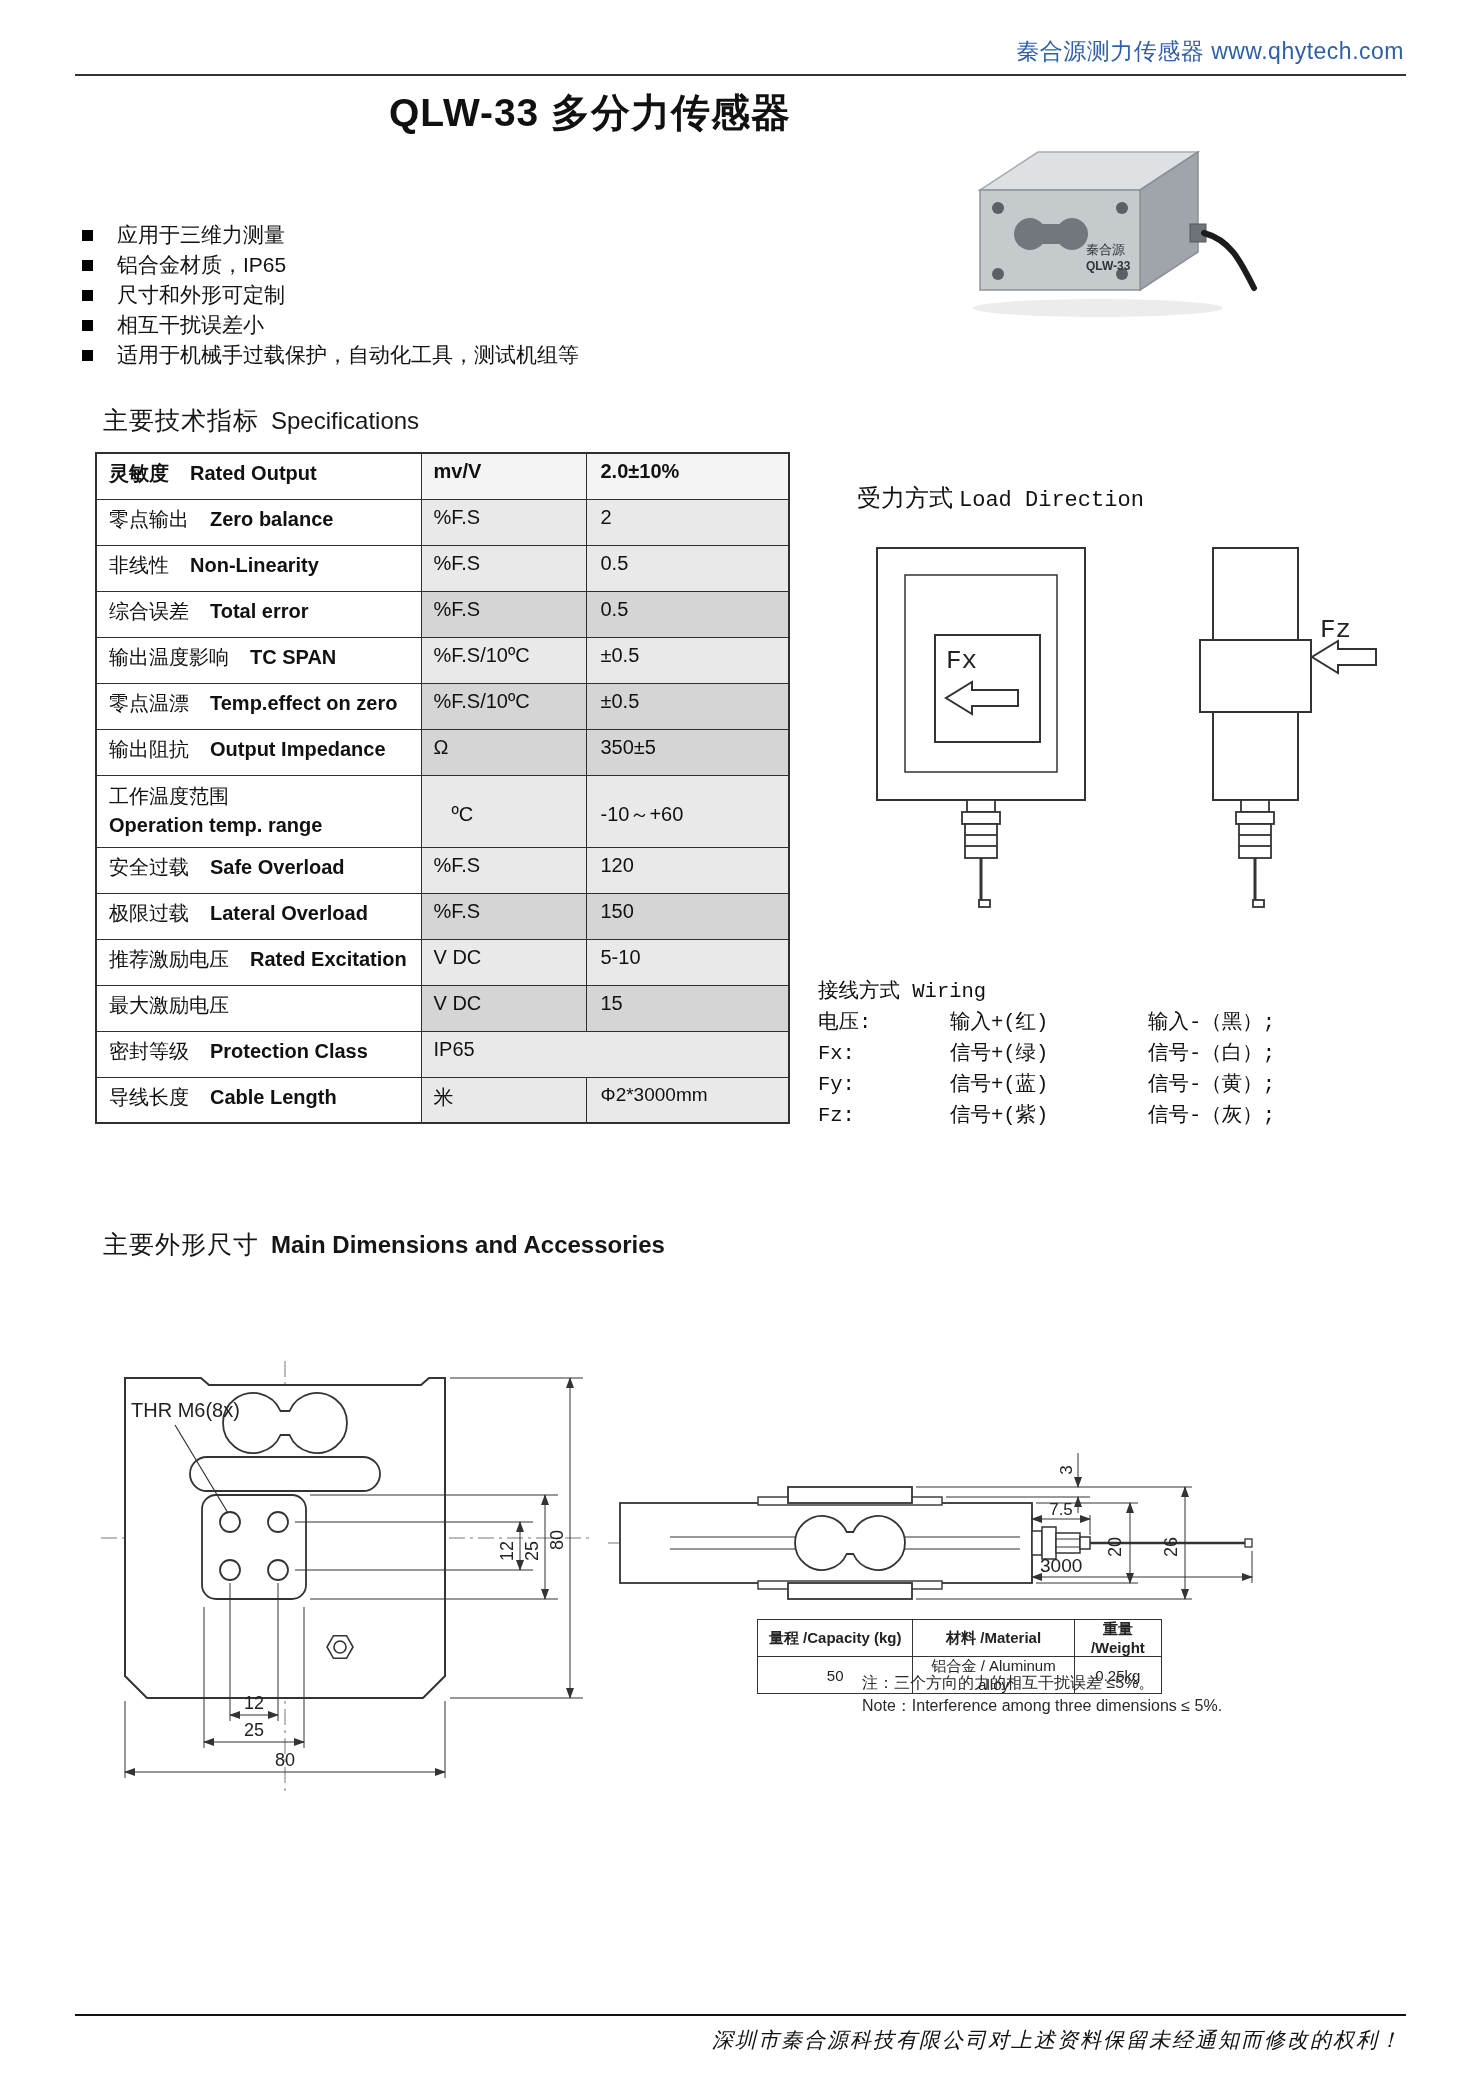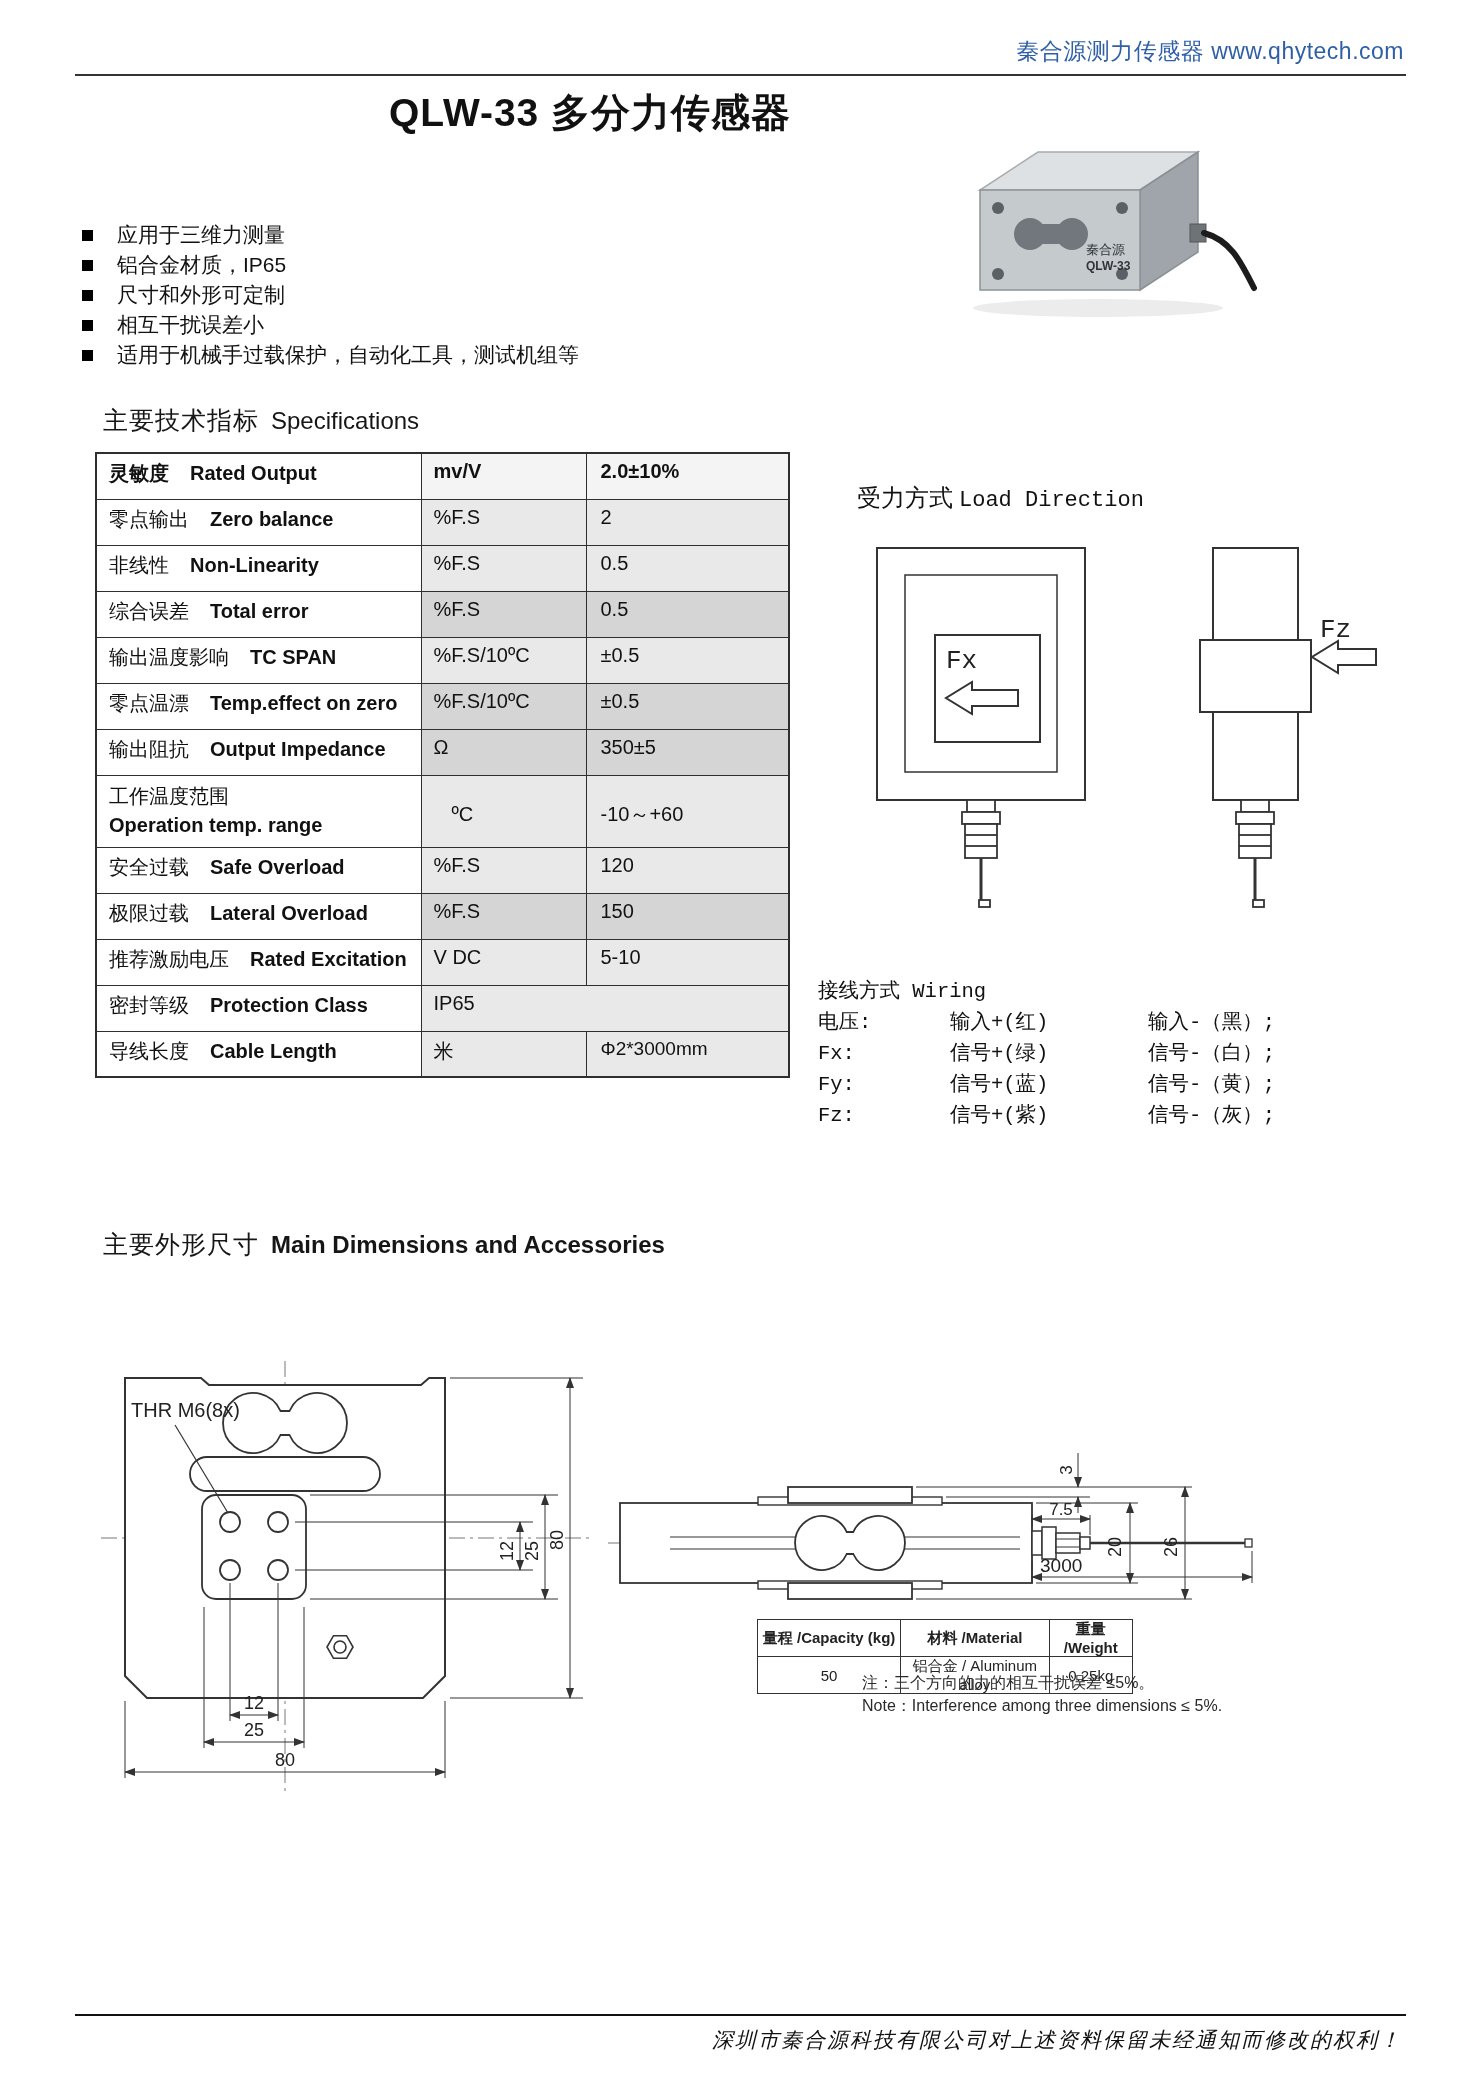--- a/index.html
+++ b/index.html
@@ -41,21 +41,21 @@
   .ld-head{position:absolute;left:857px;top:482px;font-size:24px;}
   .ld-head .en{font-family:"Liberation Mono","DejaVu Sans Mono",monospace;font-size:22px;margin-left:6px;}
 
   
   .wiring{position:absolute;left:818px;top:976px;font-family:"Liberation Mono","DejaVu Sans Mono",monospace;
           font-size:20.5px;line-height:31px;white-space:nowrap;}
   .wiring .wlab{display:inline-block;width:132px;}
   .wiring .wpos{display:inline-block;width:198px;}
 
   
-  table.cap{position:absolute;left:757px;top:1619px;width:376px;border-collapse:collapse;font-size:15px;
+  table.cap{position:absolute;left:757px;top:1619px;width:405px;border-collapse:collapse;font-size:15px;
             text-align:center;color:#222;}
   table.cap th,table.cap td{border:1.5px solid #333;height:23px;padding:0 4px;}
   table.cap th{font-weight:bold;}
 
   .notes{position:absolute;left:862px;top:1671px;font-size:16px;line-height:23px;color:#2a2a2a;}
 
   
   .rule-bot{position:absolute;left:75px;right:74px;top:2014px;border-top:2.5px solid #111;}
   .footer-txt{position:absolute;right:78px;top:2026px;font-family:"DejaVu Serif","Liberation Serif",serif;
               font-style:italic;font-size:21px;letter-spacing:2px;color:#111;}
@@ -175,20 +175,25 @@
     <tr class="dk">
       <td><span class="zh">极限过载</span><span class="en">Lateral Overload</span></td>
       <td class="cg">%F.S</td>
       <td class="cg cv">150</td>
     </tr>
     <tr>
       <td><span class="zh">推荐激励电压</span><span class="en">Rated Excitation</span></td>
       <td class="cg">V DC</td>
       <td class="cg cv">5-10</td>
     </tr>
+    <tr class="dk">
+      <td><span class="zh">最大激励电压</span><span class="en"></span></td>
+      <td class="cg">V DC</td>
+      <td class="cg cv">15</td>
+    </tr>
     <tr>
       <td><span class="zh">密封等级</span><span class="en">Protection Class</span></td>
       <td class="cg" colspan="2">IP65</td>
     </tr>
     <tr>
       <td><span class="zh">导线长度</span><span class="en">Cable Length</span></td>
       <td class="cg">米</td>
       <td class="cg cv" style="font-size:19px;">Φ2*3000mm</td>
     </tr>
     </tbody>

